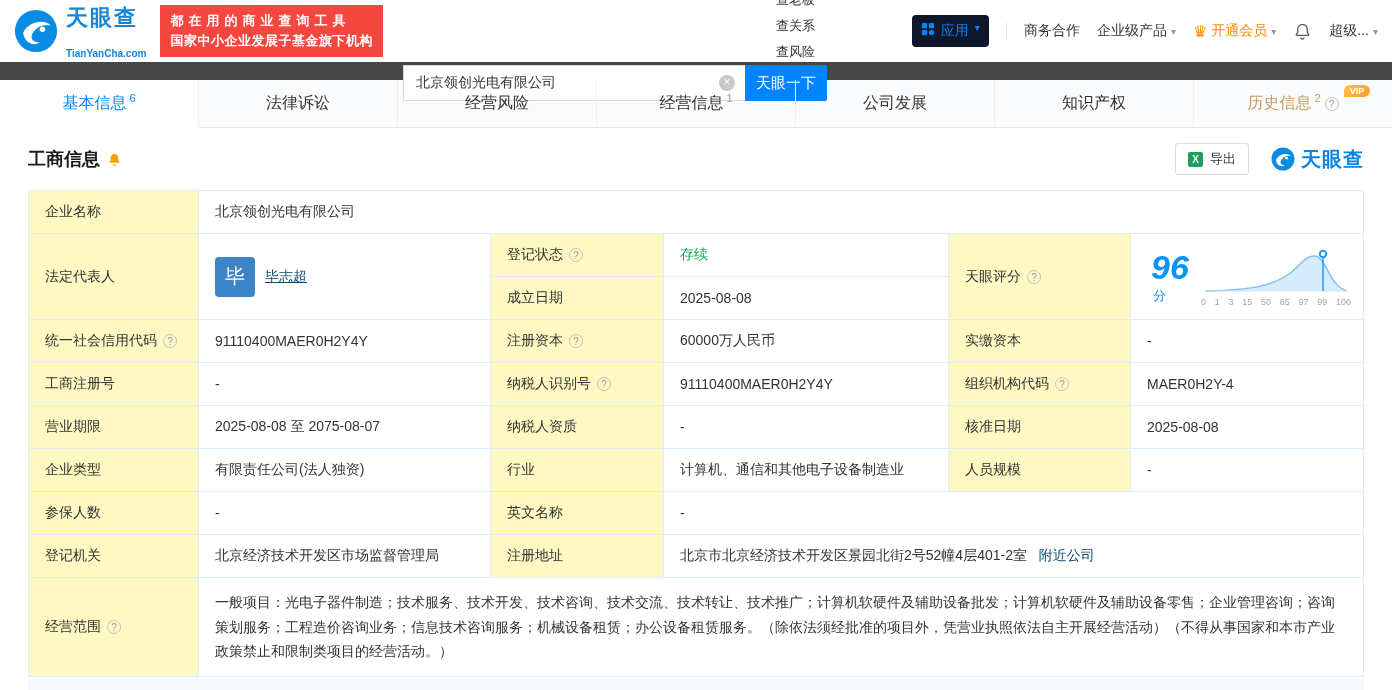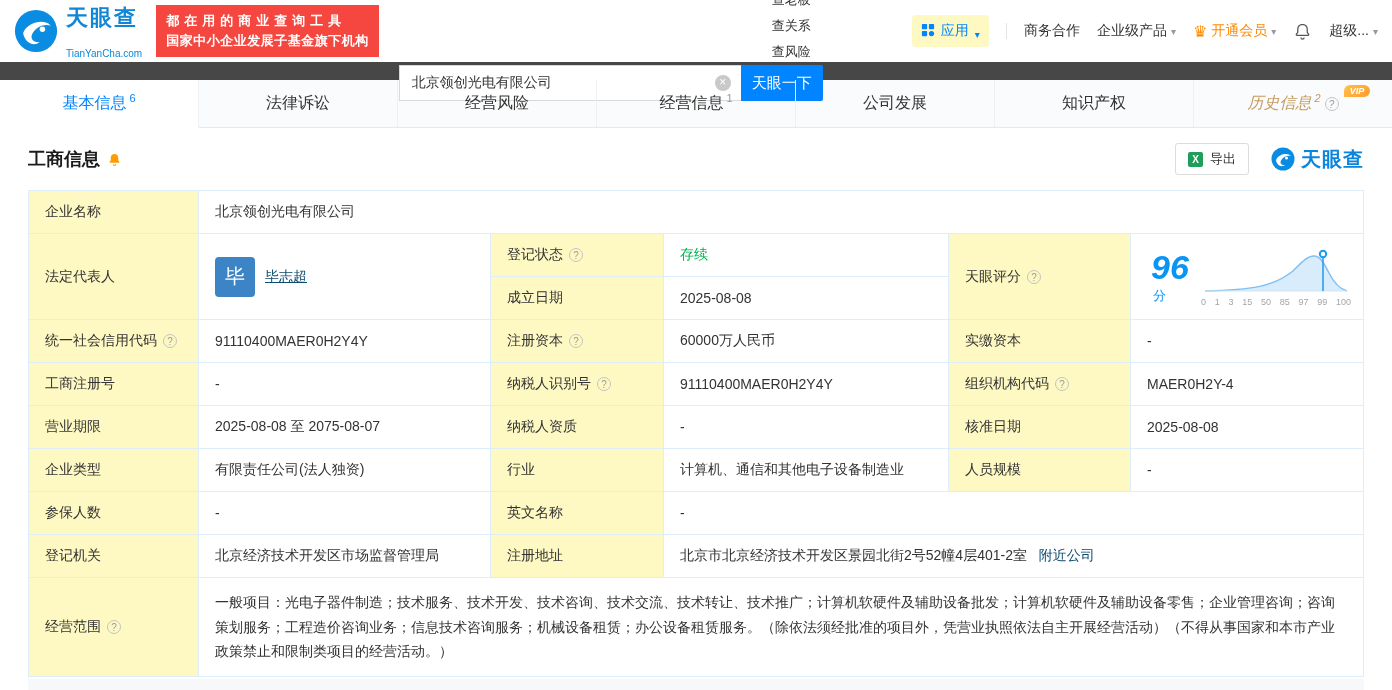--- a/index.html
+++ b/index.html
@@ -5,54 +5,54 @@
   * { margin:0; padding:0; box-sizing:border-box; }
   body {
     width:1392px; height:690px; overflow:hidden; background:#fff;
     font-family:"Liberation Sans","DejaVu Sans",sans-serif; color:#333;
   }
   
   .topbar { display:flex; align-items:center; height:62px; padding:0 14px; gap:14px; white-space:nowrap; }
   .logo-group { display:flex; align-items:center; gap:8px; }
   .logo-icon svg { display:block; }
   .logo-text .cn { font-size:22px; font-weight:bold; color:#0f86d6; letter-spacing:2px; }
-  .logo-text .en { font-size:10px; color:#0f86d6; margin-top:15px; }
+  .logo-text .en { font-size:10px; color:#0f86d6; margin-top:15px;font-weight:bold; }
   .slogan { background:#f5463f; color:#fff; padding:6px 10px; font-size:13px; font-weight:bold; line-height:1.55; }
   .slogan .l1 { letter-spacing:5px; }
   .slogan .l2 { letter-spacing:0.5px; }
   .search-group { margin-left:6px; }
   .search-tabs { display:flex; font-size:13px; align-items:flex-end;flex-direction:column; }
   .search-tab { padding:4px 12px; color:#333; cursor:pointer; }
   .search-tab.active { background:#f5463f; color:#fff; border-radius:2px 2px 0 0; }
   .search-box { display:flex; }
   .input-wrap { position:relative; }
   .search-input { width:342px; height:36px; border:1px solid #d9d9d9; border-right:none; padding:0 32px 0 12px; font-size:14px; color:#333; outline:none; }
   .clear { position:absolute; right:10px; top:10px; width:16px; height:16px; border-radius:50%; background:#c9c9c9; color:#fff; font-size:12px; line-height:15px; text-align:center; cursor:pointer; }
   .clear::before { content:"×"; }
   .search-btn { width:82px; height:36px; background:#0084ff; color:#fff; border:none; font-size:15px; border-radius:0 2px 2px 0; cursor:pointer; }
   .top-right { margin-left:auto; display:flex; align-items:center; gap:17px; font-size:14px; color:#333; }
-  .apps-pill { display:flex; align-items:flex-end; gap:6px; background:#fef9c3; color:#0084ff; border-radius:4px; padding:7px 9px; cursor:pointer; }
+  .apps-pill { display:flex; align-items:flex-start; gap:6px; background:#0f172a; color:#0084ff; border-radius:4px; padding:7px 9px; cursor:pointer; }
   .v-div { width:1px; height:16px; background:#e3e3e3; }
   .menu-item { display:flex; align-items:center; gap:4px; cursor:pointer; }
   .caret { font-size:10px; color:#999; }
   .caret::before { content:"▾"; }
   .apps-pill .caret { color:#0084ff; }
   .vip-orange { color:#ff8a00; }
   .crown { color:#ff8a00; font-size:16px; }
   .crown::before { content:"♛"; }
   
   .dark-strip { height:18px; background:#474747; }
   
   .nav-tabs { display:flex; height:48px; background:#fafbfc; border-bottom:1px solid #e9e9e9; }
   .nav-tab { flex:1; display:flex; align-items:center; justify-content:center; font-size:16px; color:#333; border-right:1px solid #f0f0f0; position:relative; cursor:pointer; }
   .nav-tab:last-child { border-right:none; }
   .nav-tab.active { color:#0084ff; background:#fff; border-bottom:1px solid #fff; margin-bottom:-1px; }
   .tab-count { font-size:11px; margin-left:3px; color:#999; vertical-align:super; transform:translateY(-6px); }
   .nav-tab.active .tab-count { color:#0084ff; }
-  .nav-tab.history { color:#c49b5e;font-style:italic; }
+  .nav-tab.history { color:#c49b5e; }
   .nav-tab.history .tab-count { color:#c49b5e; }
   .help { display:inline-block; width:14px; height:14px; border:1px solid #c4c4c4; border-radius:50%; color:#9b9b9b; font-size:10px; line-height:13px; text-align:center; cursor:pointer; flex:none; }
   .help::before { content:"?"; }
   .nav-tab .help { margin-left:4px; }
   .vip-badge { position:absolute; top:5px; margin-left:128px; background:linear-gradient(135deg,#ffc24a,#ff9a2e); color:#fff; font-size:9px; font-weight:bold; padding:1px 6px; border-radius:7px 7px 7px 1px; }
   
   .main { padding:0 28px; }
   .section-header { display:flex; align-items:center; height:62px; }
   .section-title { font-size:18px; font-weight:bold; color:#1a1a1a; }
   .sub-bell { margin-left:7px; display:flex; }

